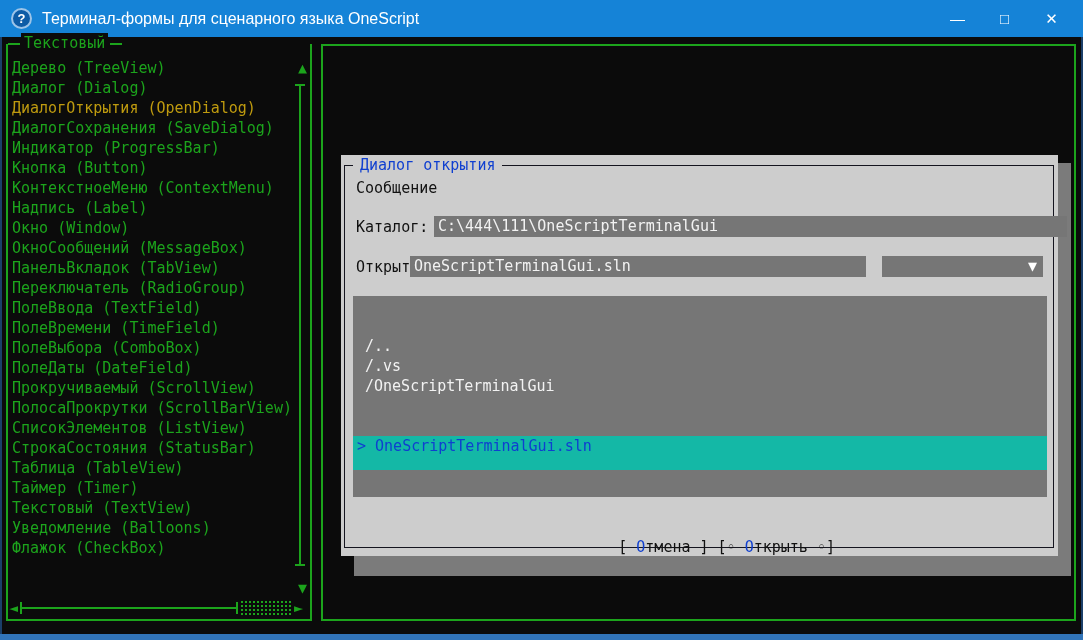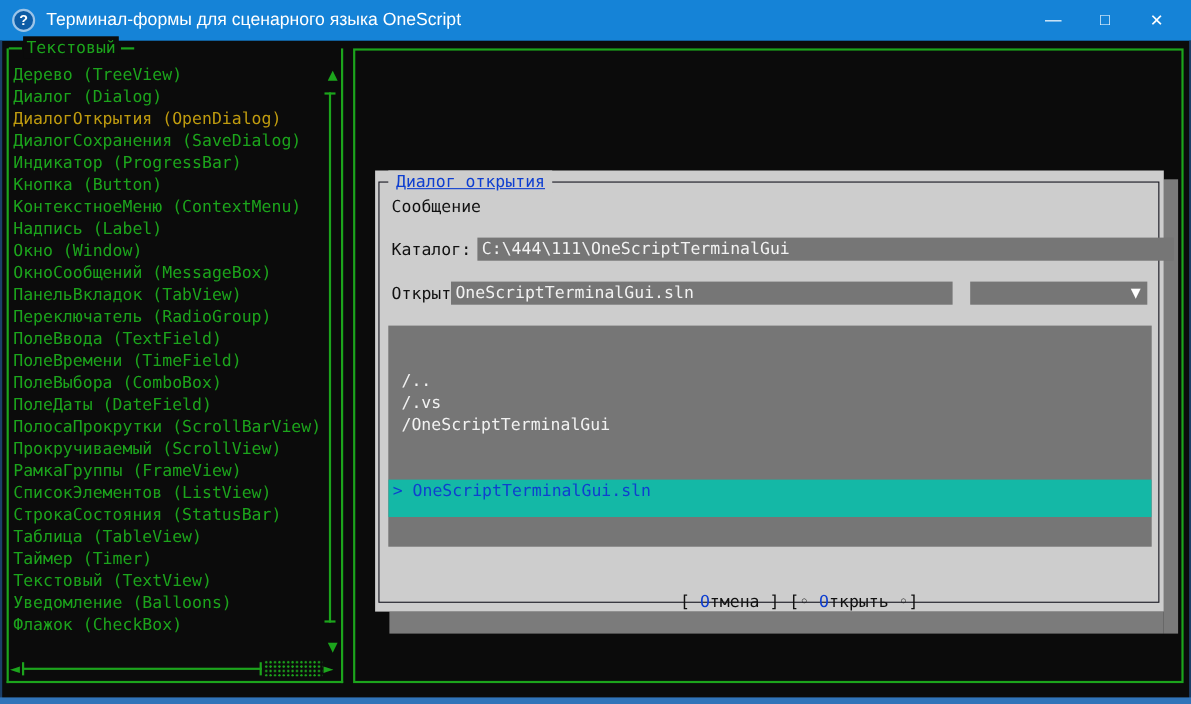--- a/index.html
+++ b/index.html
@@ -63,21 +63,21 @@
   }
 
   
   .rightframe { position: absolute; left: 321px; top: 44px; width: 755px; height: 577px; border: 2px solid #1ca41c; }
 
   
   .dlg-shadow-r { position: absolute; left: 1058px; top: 163px; width: 13px; height: 413px; background: #7b7b7b; }
   .dlg-shadow-b { position: absolute; left: 354px; top: 556px; width: 704px; height: 20px; background: #7b7b7b; }
   .dialog { position: absolute; left: 341px; top: 155px; width: 717px; height: 401px; background: #cdcdcd; color: #111; }
   .dlg-border { position: absolute; left: 3px; right: 4px; top: 10px; bottom: 8px; border: 1px solid #15151f; pointer-events: none; }
-  .dlg-title { position: absolute; left: 12px; top: 0; height: 20px; background: #cdcdcd; padding: 0 7px; color: #0f3fd0; z-index: 2; text-decoration: underline; }
+  .dlg-title { position: absolute; left: 12px; top: 0; height: 20px; background: #cdcdcd; padding: 0 7px; color: #0f3fd0; z-index: 2; }
   .dlg-label { position: absolute; color: #111; }
   .msg { left: 15px; top: 23px; }
   .lbl-catalog { left: 15px; top: 62px; }
   .lbl-open { left: 15px; top: 102px; }
   .field { position: absolute; background: #767676; color: #f2f2f2; height: 21px; padding-left: 4px; overflow: hidden; }
   .field-catalog { left: 69px; top: 61px; width: 633px; margin-left: 24px; }
   .field-open { left: 69px; top: 101px; width: 456px; }
   .combo { position: absolute; left: 541px; top: 101px; width: 161px; height: 21px; background: #767676; }
   .combo-arrow { position: absolute; right: 6px; top: 0; color: #fff; }
   .filelist { position: absolute; left: 12px; top: 141px; width: 694px; height: 201px; background: #767676; color: #f2f2f2; overflow: hidden; }
@@ -122,23 +122,22 @@
         <div class="item">КонтекстноеМеню (ContextMenu)</div>
         <div class="item">Надпись (Label)</div>
         <div class="item">Окно (Window)</div>
         <div class="item">ОкноСообщений (MessageBox)</div>
         <div class="item">ПанельВкладок (TabView)</div>
         <div class="item">Переключатель (RadioGroup)</div>
         <div class="item">ПолеВвода (TextField)</div>
         <div class="item">ПолеВремени (TimeField)</div>
         <div class="item">ПолеВыбора (ComboBox)</div>
         <div class="item">ПолеДаты (DateField)</div>
+        <div class="item">Прокручиваемый (ScrollView)</div>
         <div class="item">ПолосаПрокрутки (ScrollBarView)</div>
-        <div class="item">Прокручиваемый (ScrollView)</div>
-        <div class="item">РамкаГруппы (FrameView)</div>
         <div class="item">СписокЭлементов (ListView)</div>
         <div class="item">СтрокаСостояния (StatusBar)</div>
         <div class="item">Таблица (TableView)</div>
         <div class="item">Таймер (Timer)</div>
         <div class="item">Текстовый (TextView)</div>
         <div class="item">Уведомление (Balloons)</div>
         <div class="item">Флажок (CheckBox)</div>
       </div>
 
     <div class="vsb-up t">▲</div>

